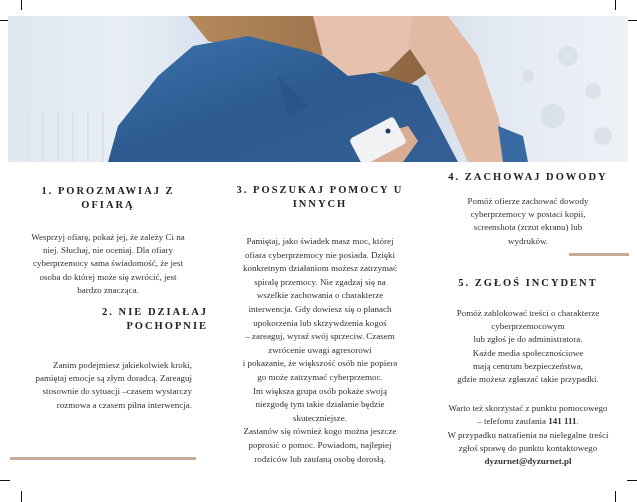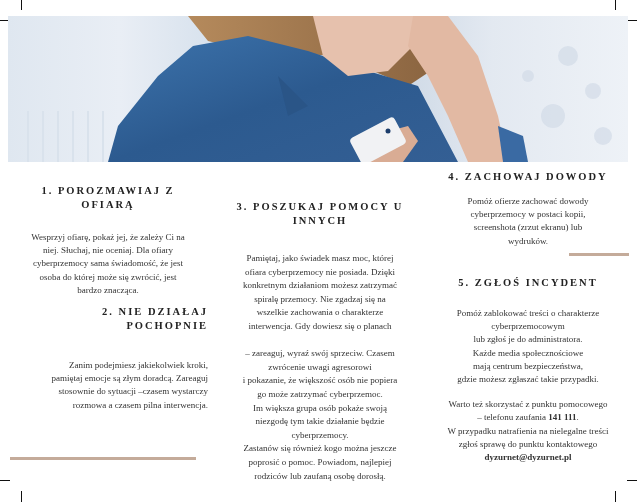--- a/index.html
+++ b/index.html
@@ -15,21 +15,21 @@
     }
     .photo svg { position:absolute; left:0; top:0; }
     .col { position:absolute; top:162px; text-align:center; }
     .col1 { left:8px; width:200px; }
     .col2 { left:215px; width:210px; }
     .col3 { left:428px; width:200px; }
     h2 {
       margin:0; font-size:10.5px; font-weight:bold; letter-spacing:2px;
       color:#222; line-height:14px; text-transform:uppercase;
     }
-    p { margin:0; font-size:9px; line-height:13.2px; color:#333; }
+    p { margin:16px; font-size:9px; line-height:13.2px; color:#333; }
     .bold { font-weight:bold; }
     .divider { position:absolute; height:3px; background:#c4ab9a; }
   </style>
 </head>
 <body>
 
 <div class="crop" style="left:21px;top:0;width:1px;height:10px;"></div>
 <div class="crop" style="left:0;top:20px;width:10px;height:1px;"></div>
 <div class="crop" style="left:615px;top:0;width:1px;height:10px;"></div>
 <div class="crop" style="left:627px;top:20px;width:10px;height:1px;"></div>
@@ -109,40 +109,40 @@
       <span>Zanim podejmiesz jakiekolwiek kroki,</span><br>
       <span>pamiętaj emocje są złym doradcą. Zareaguj</span><br>
       <span>stosownie do sytuacji –czasem wystarczy</span><br>
       <span>rozmowa a czasem pilna interwencja.</span>
     </p>
   </section>
 </div>
 <div class="divider" style="left: 10px; top: 457px; width: 186px; background: rgb(196, 171, 154);"></div>
 
 <div class="col col2">
-  <section style="position:absolute;top:38px;left:0;width:210px;text-align:center;">
+  <section style="position:absolute;top:21px;left:0;width:210px;text-align:center;">
     <h2>
       <span>3. POSZUKAJ POMOCY U</span><br>
       <span>INNYCH</span>
     </h2>
     <p style="margin-top:24px;line-height:13.6px;">
       <span>Pamiętaj, jako świadek masz moc, której</span><br>
       <span>ofiara cyberprzemocy nie posiada. Dzięki</span><br>
       <span>konkretnym działaniom możesz zatrzymać</span><br>
       <span>spiralę przemocy. Nie zgadzaj się na</span><br>
       <span>wszelkie zachowania o charakterze</span><br>
       <span>interwencja. Gdy dowiesz się  o planach</span><br>
-      <br>
+      <span>upokorzenia lub skrzywdzenia kogoś</span><br>
       <span>– zareaguj, wyraź swój sprzeciw. Czasem</span><br>
       <span>zwrócenie uwagi agresorowi</span><br>
       <span>i pokazanie, że większość osób nie popiera</span><br>
       <span>go może zatrzymać cyberprzemoc.</span><br>
       <span>Im większa grupa osób pokaże swoją</span><br>
       <span>niezgodę tym takie działanie będzie</span><br>
-      <span>cyberprzemocy.</span><br>
+      <span>skuteczniejsze.</span><br>
       <span>Zastanów się również kogo można jeszcze</span><br>
       <span>poprosić o pomoc. Powiadom, najlepiej</span><br>
       <span>rodziców lub zaufaną osobę dorosłą.</span>
     </p>
   </section>
 </div>
 
 <div class="col col3">
   <section style="position:absolute;top:8px;left:0;width:200px;">
     <h2>

